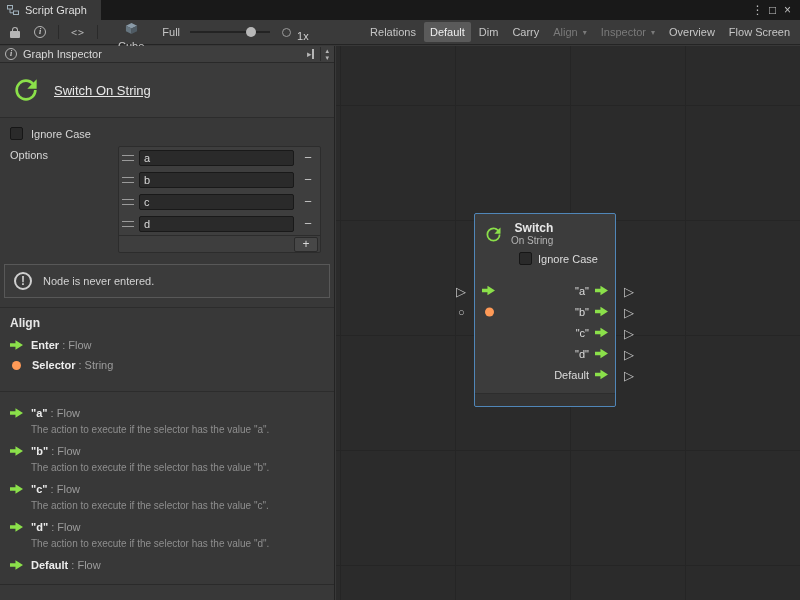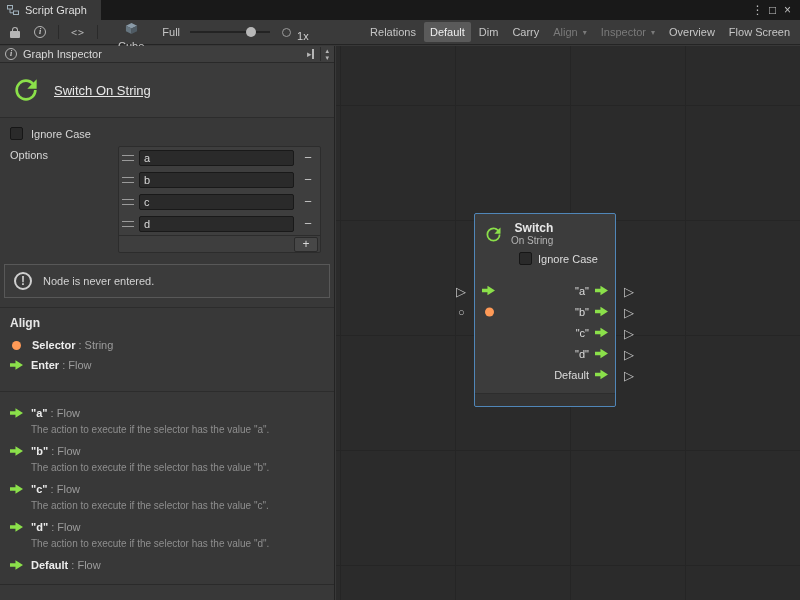--- a/index.html
+++ b/index.html
@@ -219,26 +219,26 @@
     </div>
 
     <div class="warning-box">
       <span class="warn-icon">!</span>
       <span>Node is never entered.</span>
     </div>
 
     <div class="section">
       <div class="sec-title">Align</div>
       <div class="port-item">
+        <span class="flow-arrow"></span>
+        <span><span class="port-name">Enter</span><span class="sep"> : </span><span class="port-type">Flow</span></span>
+      </div>
+      <div class="port-item">
         <span class="value-dot"></span>
         <span><span class="port-name">Selector</span><span class="sep"> : </span><span class="port-type">String</span></span>
-      </div>
-      <div class="port-item">
-        <span class="flow-arrow"></span>
-        <span><span class="port-name">Enter</span><span class="sep"> : </span><span class="port-type">Flow</span></span>
       </div>
     </div>
 
     <div class="section">
 
       <div class="port-item">
         <span class="flow-arrow"></span>
         <span><span class="port-name">"a"</span><span class="sep"> : </span><span class="port-type">Flow</span></span>
       </div>
       <div class="port-desc">The action to execute if the selector has the value "a".</div>

